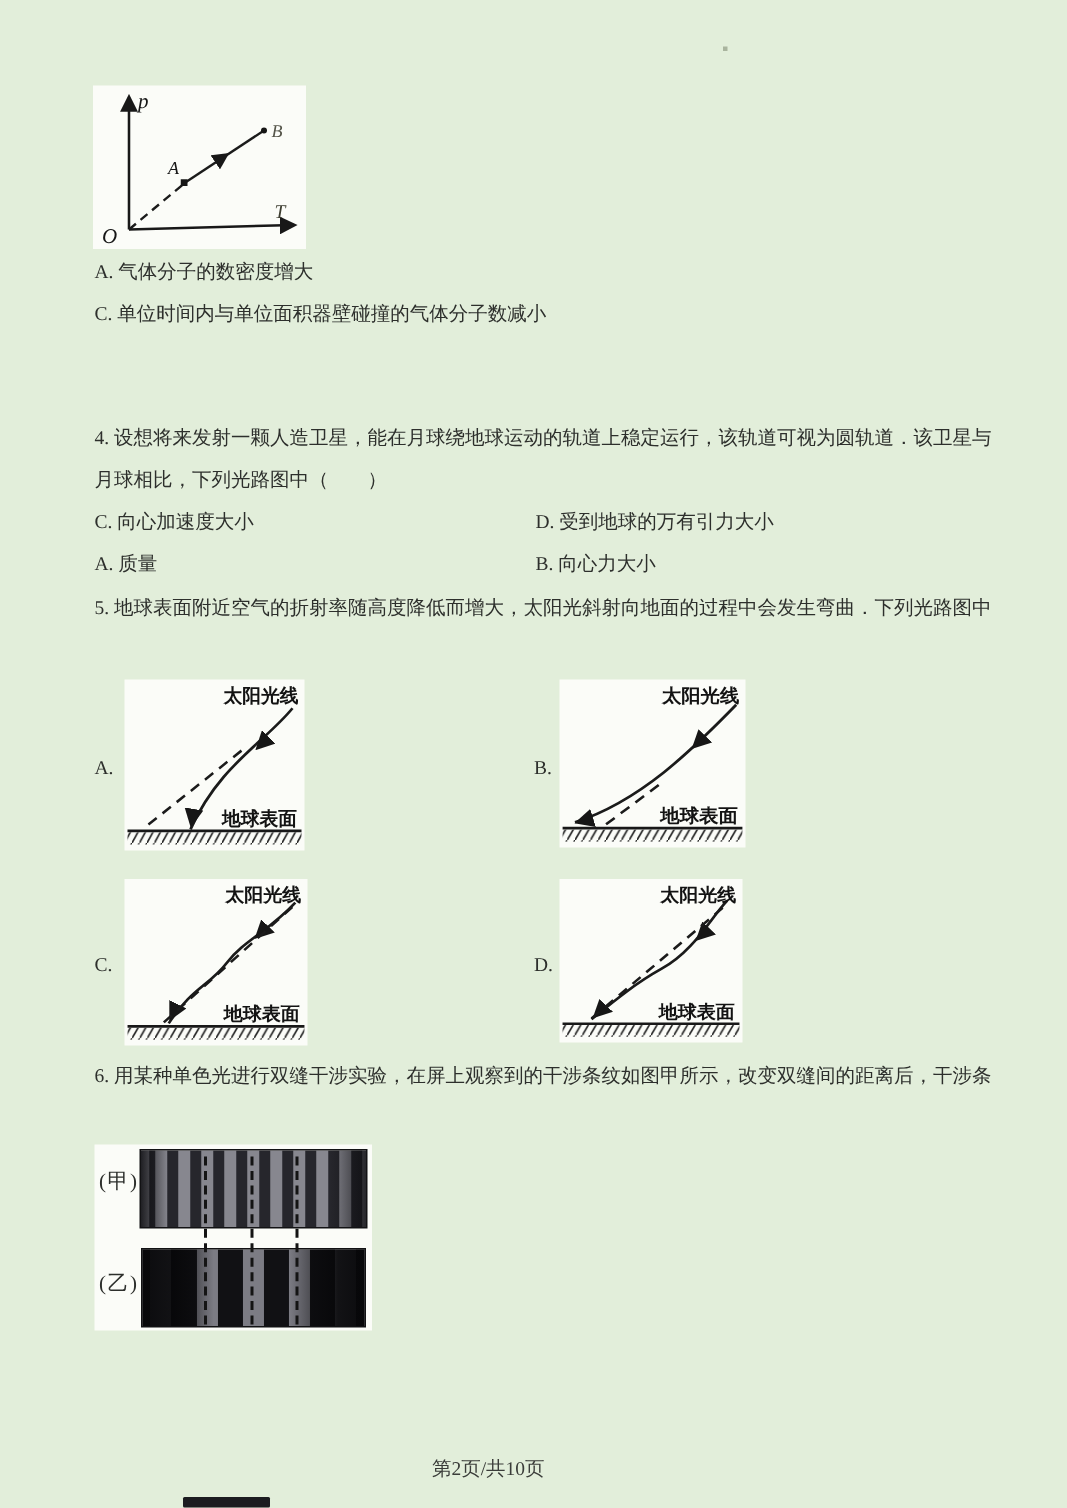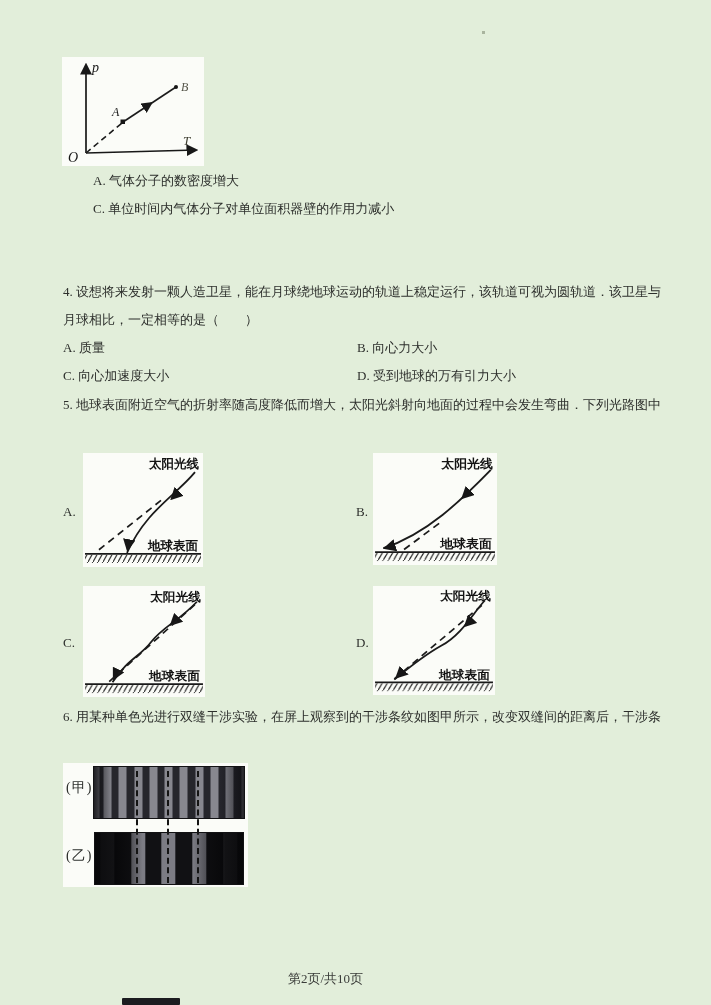--- a/index.html
+++ b/index.html
@@ -4,21 +4,21 @@
 <style>
   html,body{margin:0;padding:0;}
   body{
     width:711px;height:1005px;position:relative;overflow:hidden;
     background:#e2eeda;
     font-family:"Liberation Serif","DejaVu Serif",serif;
     color:#2d2f2c;
   }
   .abs{position:absolute;}
   .para{font-size:13px;line-height:28px;white-space:nowrap;letter-spacing:0px;}
-  .optlist{font-size:13px;line-height:27.5px;white-space:nowrap;margin-left:30px;}
+  .optlist{font-size:13px;line-height:27.5px;white-space:nowrap;}
   .optrow{position:relative;height:27.5px;line-height:27.5px;font-size:13px;white-space:nowrap;width:600px;}
   .optright{position:absolute;left:294px;top:0;}
   .figbox{background:#fbfcf8;}
   .diag-label{font-size:13px;line-height:18px;}
   .fig-svg{display:block;width:100%;height:100%;}
   .interf{background:#fbfcf8;}
   .strip{position:absolute;border:1px solid #121214;}
   .strip1{
     left:30px;top:3px;width:150px;height:51px;
     background:
@@ -62,35 +62,35 @@
     <text class="itl" x="30" y="15" font-size="14" fill="#161616">p</text>
     <text class="itl" x="121" y="88" font-size="13" fill="#3d3d30">T</text>
     <text class="itl" x="6" y="105" font-size="14" fill="#161616">O</text>
     <text class="itl" x="50" y="59" font-size="12" fill="#161616">A</text>
     <text class="itl" x="119" y="34" font-size="12" fill="#55554a">B</text>
   </svg>
 </div>
 
 <div class="abs optlist" style="left:63px;top:167px;">
   <div>A. 气体分子的数密度增大</div>
-  <div>C. 单位时间内气体分子对单位面积器壁的作用力减小</div>
+  <div>C. 单位时间内与单位面积器壁碰撞的气体分子数减小</div>
 </div>
 
 <div class="abs para" style="left:63px;top:278px;">
   <div>4. 设想将来发射一颗人造卫星，能在月球绕地球运动的轨道上稳定运行，该轨道可视为圆轨道．该卫星与</div>
-  <div>月球相比，一定相等的是（　　）</div>
+  <div>月球相比，下列光路图中（　　）</div>
 </div>
 <div class="abs" style="left:63px;top:334px;">
+  <div class="optrow">
+    <span>C. 向心加速度大小</span>
+    <span class="optright">D. 受到地球的万有引力大小</span>
+  </div>
   <div class="optrow">
     <span>A. 质量</span>
     <span class="optright">B. 向心力大小</span>
-  </div>
-  <div class="optrow">
-    <span>C. 向心加速度大小</span>
-    <span class="optright">D. 受到地球的万有引力大小</span>
   </div>
 </div>
 
 <div class="abs para" style="left:63px;top:391px;">
   <div>5. 地球表面附近空气的折射率随高度降低而增大，太阳光斜射向地面的过程中会发生弯曲．下列光路图中</div>
 </div>
 
 <div class="abs diag-label" style="left:63px;top:503px;">A.</div>
 <div class="abs figbox" style="left:83px;top:453px;width:120px;height:114px;">
   <svg class="fig-svg" viewBox="0 0 120 113" preserveAspectRatio="none">

